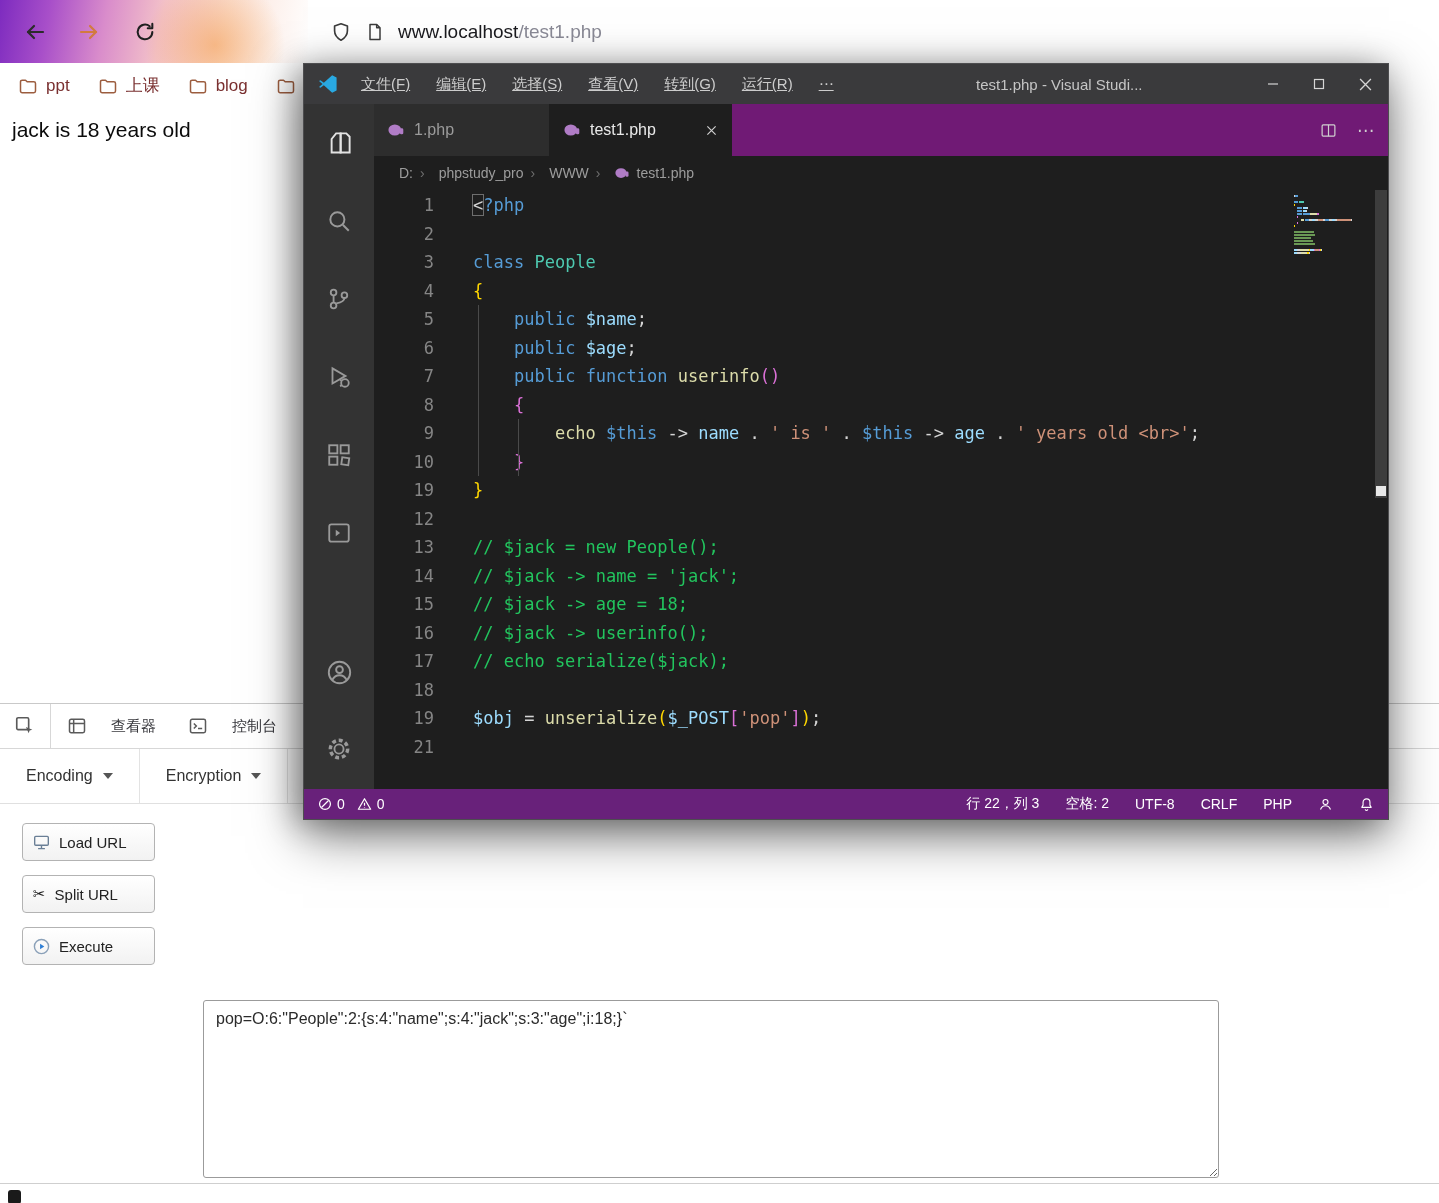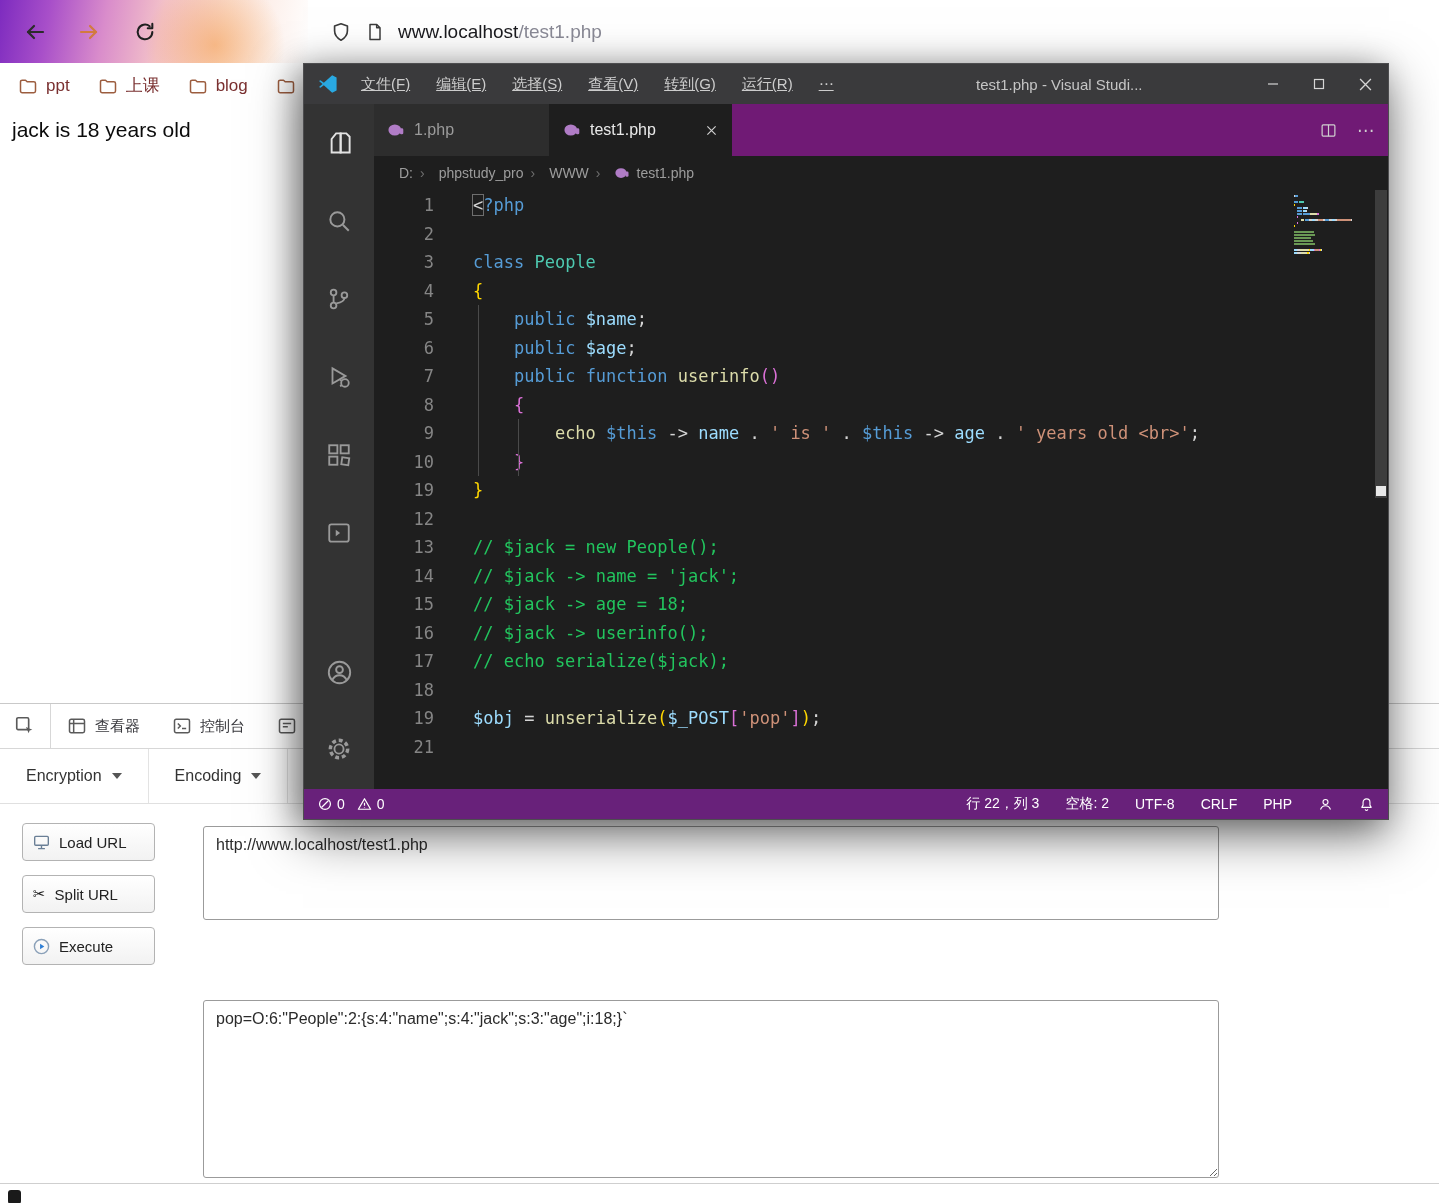--- a/index.html
+++ b/index.html
@@ -27,21 +27,21 @@
                  display:flex;align-items:center;padding-left:18px;gap:28px;box-sizing:border-box;}
   .bm-item{display:flex;align-items:center;gap:8px;cursor:pointer;}
   .bm-label{font-size:17px;color:var(--bookmark-text,#7a3030);}
 
   .page-content{position:absolute;left:12px;top:118px;font-size:21px;color:#0b0b0b;}
 
   
   .devtools{position:absolute;left:0;top:703px;width:100%;bottom:0;background:#fff;border-top:1px solid #c9c9c9;box-sizing:border-box;}
   .dt-toolbar{height:44px;border-bottom:1px solid #d7d7d7;display:flex;align-items:stretch;}
   .dt-pick{width:50px;border-right:1px solid #d7d7d7;display:flex;align-items:center;justify-content:center;color:#5a5a5a;cursor:pointer;}
-  .dt-tab{display:flex;align-items:center;gap:8px;padding:0 16px;font-size:15px;color:#38383d;cursor:pointer;}
+  .dt-tab{display:flex;align-items:center;gap:24px;padding:0 16px;font-size:15px;color:#38383d;cursor:pointer;}
   .dt-tab .ticon{color:#5a5a5a;}
   .hb-menubar{height:54px;border-bottom:1px solid #e0e0e0;display:flex;align-items:stretch;}
   .hb-menu{padding:0 26px;display:flex;align-items:center;gap:10px;font-size:16px;color:#333;
            border-right:1px solid #e3e3e3;cursor:pointer;}
   .caret-down{width:0;height:0;border-left:5px solid transparent;border-right:5px solid transparent;border-top:6px solid #555;}
   .hb-content{position:relative;height:calc(100% - 99px);}
   .hb-actions{position:absolute;left:22px;top:19px;display:flex;flex-direction:column;gap:14px;width:133px;}
   .hb-btn{height:38px;border:1px solid #b3b3b3;border-radius:4px;background:linear-gradient(#ffffff,#f2f2f2);
           font-size:15px;color:#222;display:flex;align-items:center;gap:9px;padding:0 10px;cursor:pointer;
           font-family:inherit;}
@@ -208,25 +208,25 @@
           <svg width="20" height="20" viewBox="0 0 24 24" fill="none" stroke="currentColor" stroke-width="1.8">
               <rect x="3" y="4" width="18" height="16" rx="2"></rect>
               <path d="M7 9h10M7 13h6"></path>
             </svg>
         </span>
       </div>
     </div>
 
     <div class="hb-menubar">
       <div class="hb-menu">
+        <span>Encoding</span>
+        <span class="caret-down"></span>
+      </div>
+      <div class="hb-menu">
         <span>Encryption</span>
-        <span class="caret-down"></span>
-      </div>
-      <div class="hb-menu">
-        <span>Encoding</span>
         <span class="caret-down"></span>
       </div>
     </div>
 
     <div class="hb-content">
       <div class="hb-actions">
         <button class="hb-btn">
           <span class="bicon">
             <svg width="17" height="15" viewBox="0 0 24 22" fill="none" stroke="#6a7f96" stroke-width="2">
                 <rect x="2" y="2" width="20" height="13" rx="1.5"></rect>
@@ -243,21 +243,20 @@
           <span class="bicon">
             <svg width="17" height="17" viewBox="0 0 24 24">
                 <circle cx="12" cy="12" r="10" fill="none" stroke="#8aa0b8" stroke-width="2"></circle>
                 <path d="M10 8l6 4-6 4z" fill="#2f7fd6"></path>
               </svg>
           </span>
           <span>Execute</span>
         </button>
       </div>
 
-      <textarea class="hb-area hb-url" spellcheck="false" style="">http://www.localhost/test1.php</textarea>
 
 
       <textarea class="hb-area hb-post" spellcheck="false" style="">pop=O:6:"People":2:{s:4:"name";s:4:"jack";s:3:"age";i:18;}`</textarea>
     </div>
   </div>
 
   <div class="page-footer">
     <span class="footer-glyph"></span>
   </div>
 

